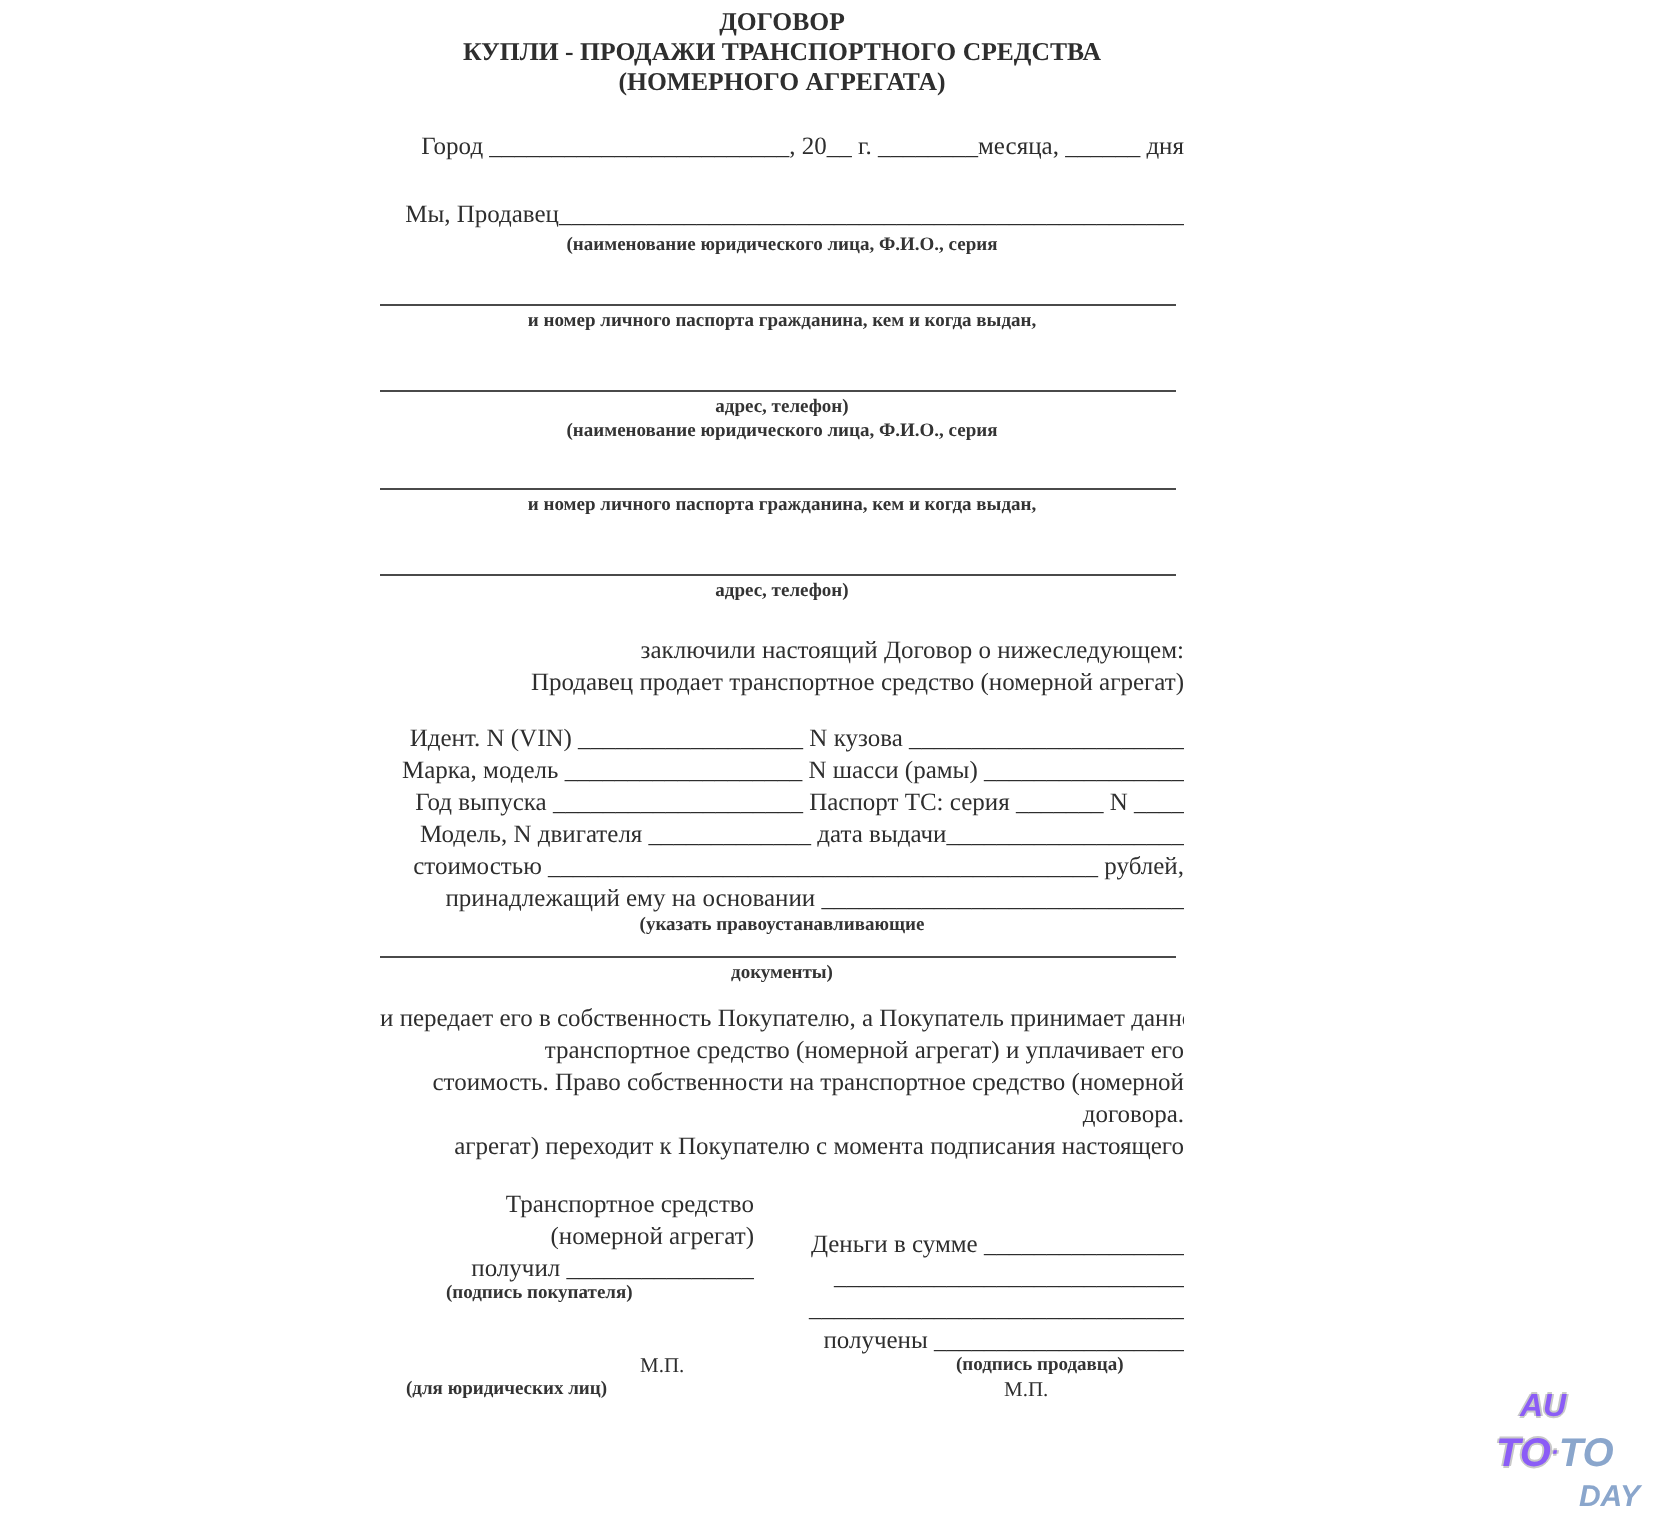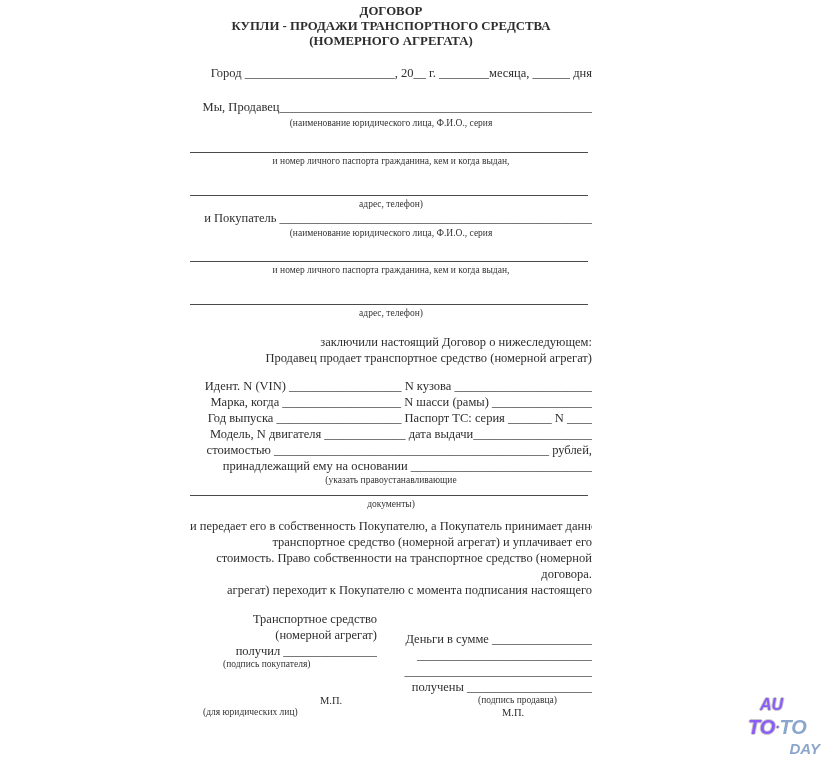--- a/index.html
+++ b/index.html
@@ -12,21 +12,21 @@
     overflow:hidden;
   }
   .doc{
     position:absolute;left:190px;top:4px;width:402px;
     font-size:12.5px;line-height:16px;
   }
   .row{white-space:nowrap;overflow:hidden;text-align:right;}
   .title{text-align:center;font-weight:bold;line-height:15px;font-size:12.8px;}
   .city{margin-top:16px;}
   .party-line{margin-top:18px;}
-  .cap{font-size:9.5px;line-height:10px;text-align:center;color:#333;white-space:nowrap;overflow:hidden;}
+  .cap{font-size:9.5px;line-height:10px;text-align:center;color:#333;white-space:nowrap;overflow:hidden;font-weight:bold;}
   .cap-m3{margin-top:3px;}
   .cap-m2{margin-top:2px;}
   .rule{height:0;border-bottom:1px solid #4a4a4a;width:398px;}
   .rule-a{margin-top:24px;}
   .rule-b{margin-top:29px;}
   .rule-c{margin-top:23px;}
   .rule-d{margin-top:10px;}
   .buyer-line{margin-top:1px;}
   .agreement{margin-top:16px;padding-left:6px;}
   .vehicle{margin-top:12px;}
@@ -72,35 +72,34 @@
 
     <div class="row city">Город ________________________, 20__ г. ________месяца, ______ дня</div>
 
     <div class="row party-line">Мы, Продавец__________________________________________________</div>
     <div class="cap cap-m3">(наименование юридического лица, Ф.И.О., серия</div>
     <div class="rule rule-a"></div>
     <div class="cap cap-m3">и номер личного паспорта гражданина, кем и когда выдан,</div>
     <div class="rule rule-b"></div>
     <div class="cap cap-m3">адрес, телефон)</div>
 
-    <div class="row buyer-line">и Покупатель __________________________________________________</div>
     <div class="cap cap-m2">(наименование юридического лица, Ф.И.О., серия</div>
     <div class="rule rule-c"></div>
     <div class="cap cap-m3">и номер личного паспорта гражданина, кем и когда выдан,</div>
     <div class="rule rule-b"></div>
     <div class="cap cap-m3">адрес, телефон)</div>
 
     <div class="agreement">
       <div class="row">заключили настоящий Договор о нижеследующем:</div>
       <div class="row">Продавец продает транспортное средство (номерной агрегат)</div>
     </div>
 
     <div class="vehicle">
       <div class="row">Идент. N (VIN) __________________ N кузова ______________________</div>
-      <div class="row">Марка, когда ___________________ N шасси (рамы) ________________</div>
+      <div class="row">Марка, модель ___________________ N шасси (рамы) ________________</div>
       <div class="row">Год выпуска ____________________ Паспорт ТС: серия _______ N ____</div>
       <div class="row">Модель, N двигателя _____________ дата выдачи___________________</div>
       <div class="row">стоимостью ____________________________________________ рублей,</div>
       <div class="row">принадлежащий ему на основании _____________________________</div>
     </div>
     <div class="cap cap7">(указать правоустанавливающие</div>
     <div class="rule rule-d"></div>
     <div class="cap cap-m3">документы)</div>
 
     <div class="para2">

